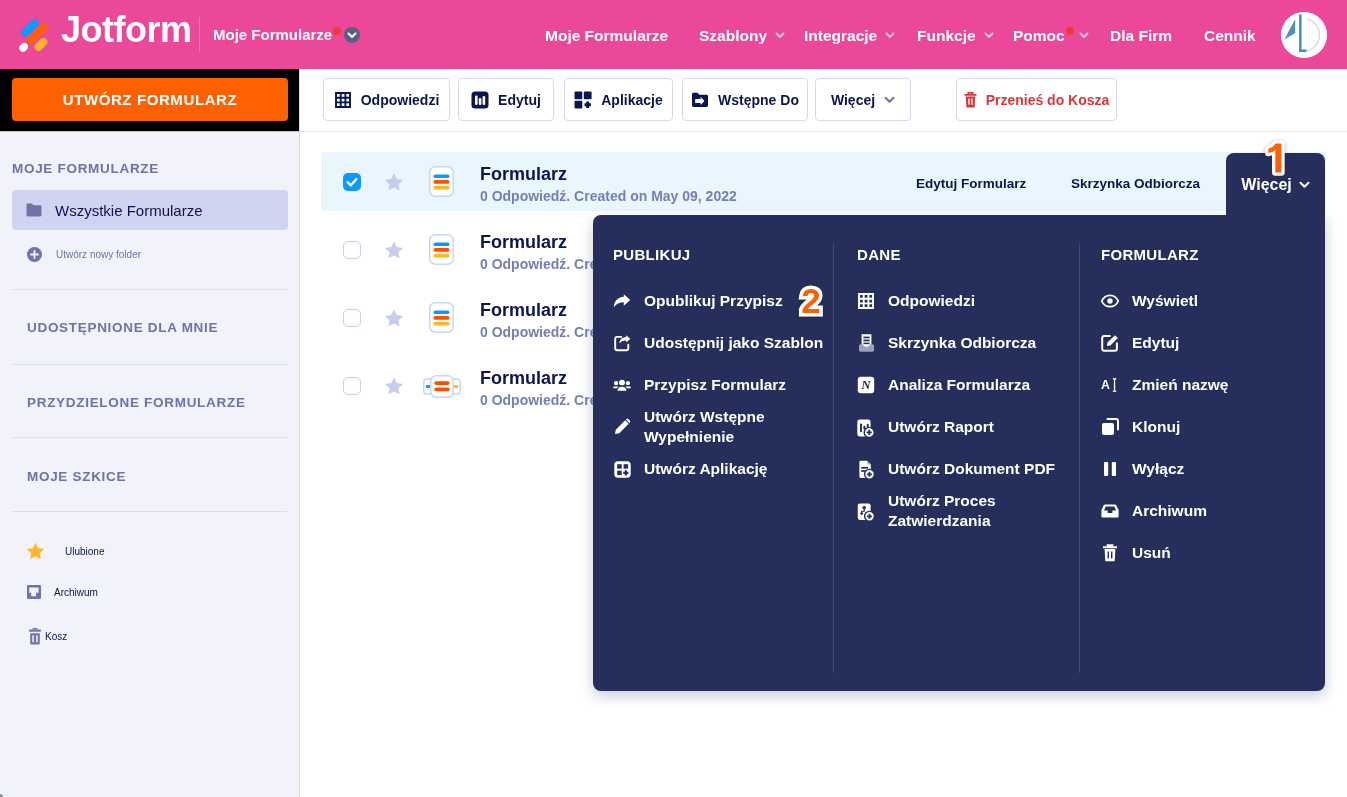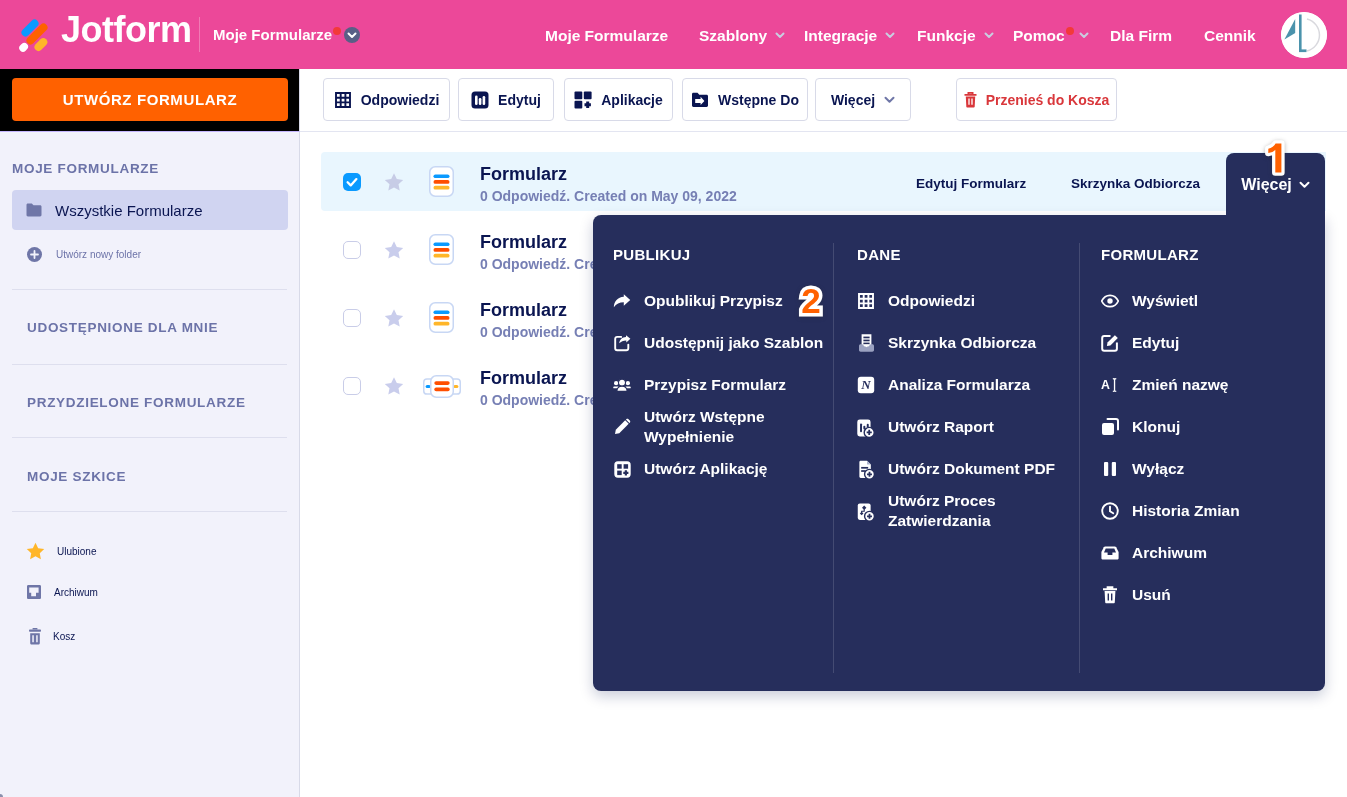--- a/index.html
+++ b/index.html
@@ -207,35 +207,35 @@
   <div class="sb-div" style="top:232px"></div>
   <div class="sb-header" style="left:27px;top:263px">PRZYDZIELONE FORMULARZE</div>
   <div class="sb-div" style="top:305px"></div>
   <div class="sb-header" style="left:27px;top:337px">MOJE SZKICE</div>
   <div class="sb-div" style="top:379px"></div>
 
   <div class="sb-item" style="left:26px;top:409px;height:20px">
     <svg width="19" height="18" viewBox="0 0 20 19">
         <path d="M10 0.8 L12.8 6.6 L19.2 7.4 L14.5 11.8 L15.7 18.1 L10 15 L4.3 18.1 L5.5 11.8 L0.8 7.4 L7.2 6.6 Z" fill="#ffb629"></path>
       </svg>
-    <span class="txt" style="margin-left:12px">Ulubione</span>
+    <span class="txt" style="margin-left:20px">Ulubione</span>
   </div>
   <div class="sb-item" style="left:27px;top:452px;height:16px">
     <svg width="14" height="14" viewBox="0 0 14 14">
         <path d="M1.3 0 H12.7 C13.4 0 14 0.6 14 1.3 V12.7 C14 13.4 13.4 14 12.7 14 H1.3 C0.6 14 0 13.4 0 12.7 V1.3 C0 0.6 0.6 0 1.3 0 Z M2.2 2.4 V7.7 H4.2 V11.2 H9 V7.7 H11.6 V2.4 Z" fill="#6f76a7" fill-rule="evenodd"></path>
       </svg>
     <span class="txt" style="margin-left:13px">Archiwum</span>
   </div>
   <div class="sb-item" style="left:29px;top:495px;height:18px">
     <svg width="12" height="17" viewBox="0 0 12 17">
         <rect x="0" y="1.6" width="12" height="2.2" rx="0.8" fill="#6f76a7"></rect>
         <rect x="3.5" y="0" width="5" height="1.6" rx="0.6" fill="#6f76a7"></rect>
         <path d="M1.2 5.2 H10.8 V15 C10.8 15.9 10.1 16.6 9.2 16.6 H2.8 C1.9 16.6 1.2 15.9 1.2 15 Z M3.3 7.3 V14.3 H4.8 V7.3 Z M7.2 7.3 V14.3 H8.7 V7.3 Z" fill="#6f76a7" fill-rule="evenodd"></path>
       </svg>
-    <span class="txt" style="margin-left:12px">Kosz</span>
+    <span class="txt" style="margin-left:4px">Kosz</span>
   </div>
 </nav>
 
 <main class="main">
 
   <div class="row selected" style="top:20px">
     <div class="chk on">
       <svg width="18" height="18" viewBox="0 0 18 18">
           <path d="M4.6 9.3 L7.7 12.4 L13.4 6.1" fill="none" stroke="#fff" stroke-width="2.3" stroke-linecap="round" stroke-linejoin="round"></path>
         </svg>
@@ -494,29 +494,20 @@
         <span class="mi-ic">
             <svg width="14" height="16" viewBox="0 0 14 16">
               <rect x="1" y="1" width="4.2" height="14" rx="1" fill="#fff"></rect>
               <rect x="8.8" y="1" width="4.2" height="14" rx="1" fill="#fff"></rect>
             </svg>
           </span>
         <span class="mi-label">Wyłącz</span>
       </div>
       <div class="menu-item">
         <span class="mi-ic">
-            <svg width="18" height="18" viewBox="0 0 18 18">
-              <circle cx="9" cy="9" r="7.8" fill="none" stroke="#fff" stroke-width="1.9"></circle>
-              <path d="M9 4.6 V9.3 L12.2 11.2" fill="none" stroke="#fff" stroke-width="1.9" stroke-linecap="round"></path>
-            </svg>
-          </span>
-        <span class="mi-label">Historia Zmian</span>
-      </div>
-      <div class="menu-item">
-        <span class="mi-ic">
             <svg width="18" height="14" viewBox="0 0 18 14">
               <path d="M4.2 0.4 H13.8 C14.4 0.4 14.9 0.7 15.2 1.2 L17.6 5.9 V12 C17.6 12.9 16.9 13.6 16 13.6 H2 C1.1 13.6 0.4 12.9 0.4 12 V5.9 L2.8 1.2 C3.1 0.7 3.6 0.4 4.2 0.4 Z" fill="#fff"></path>
               <path d="M4.7 2.6 H13.3 L15 6.6 H11.4 V9 H6.6 V6.6 H3 Z" fill="#262e5c"></path>
             </svg>
           </span>
         <span class="mi-label">Archiwum</span>
       </div>
       <div class="menu-item">
         <span class="mi-ic">
             <svg width="16" height="18" viewBox="0 0 16 18">

